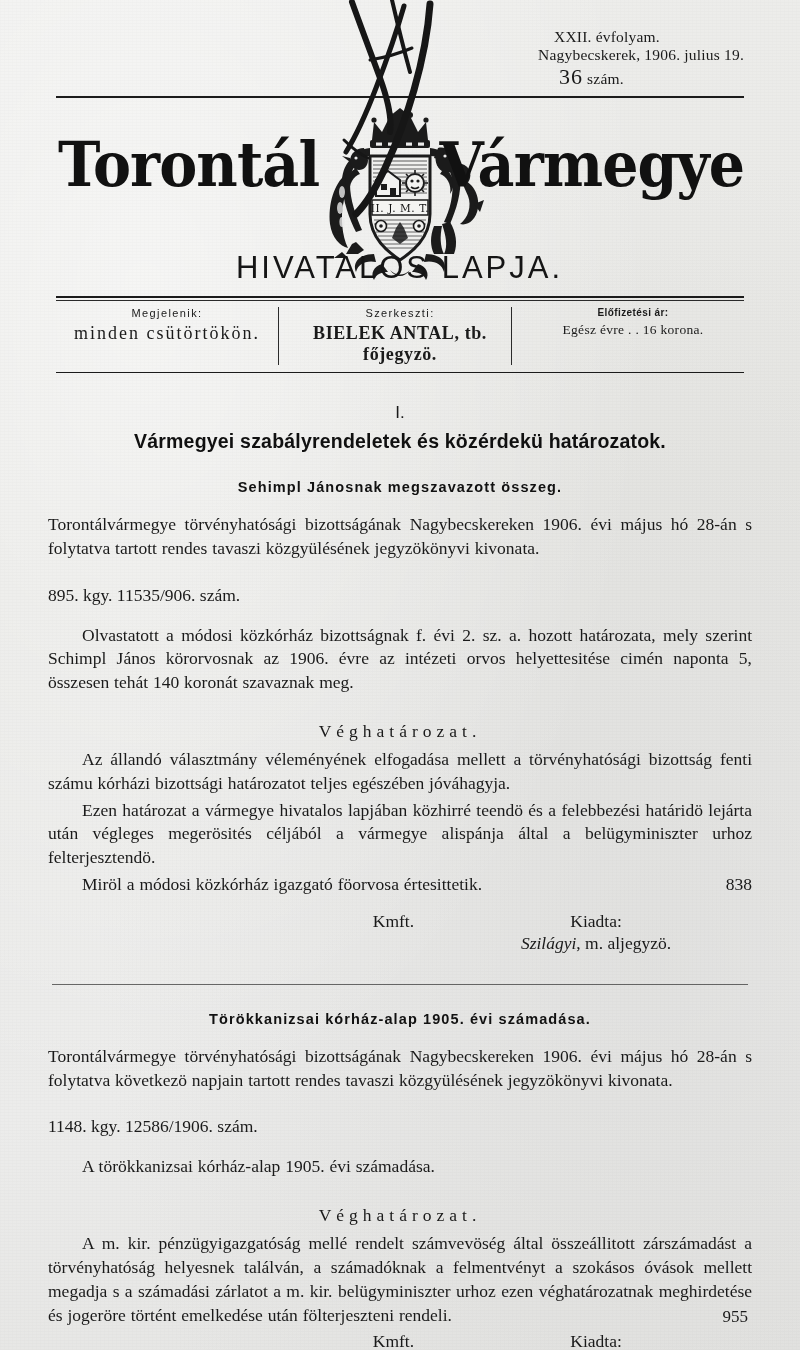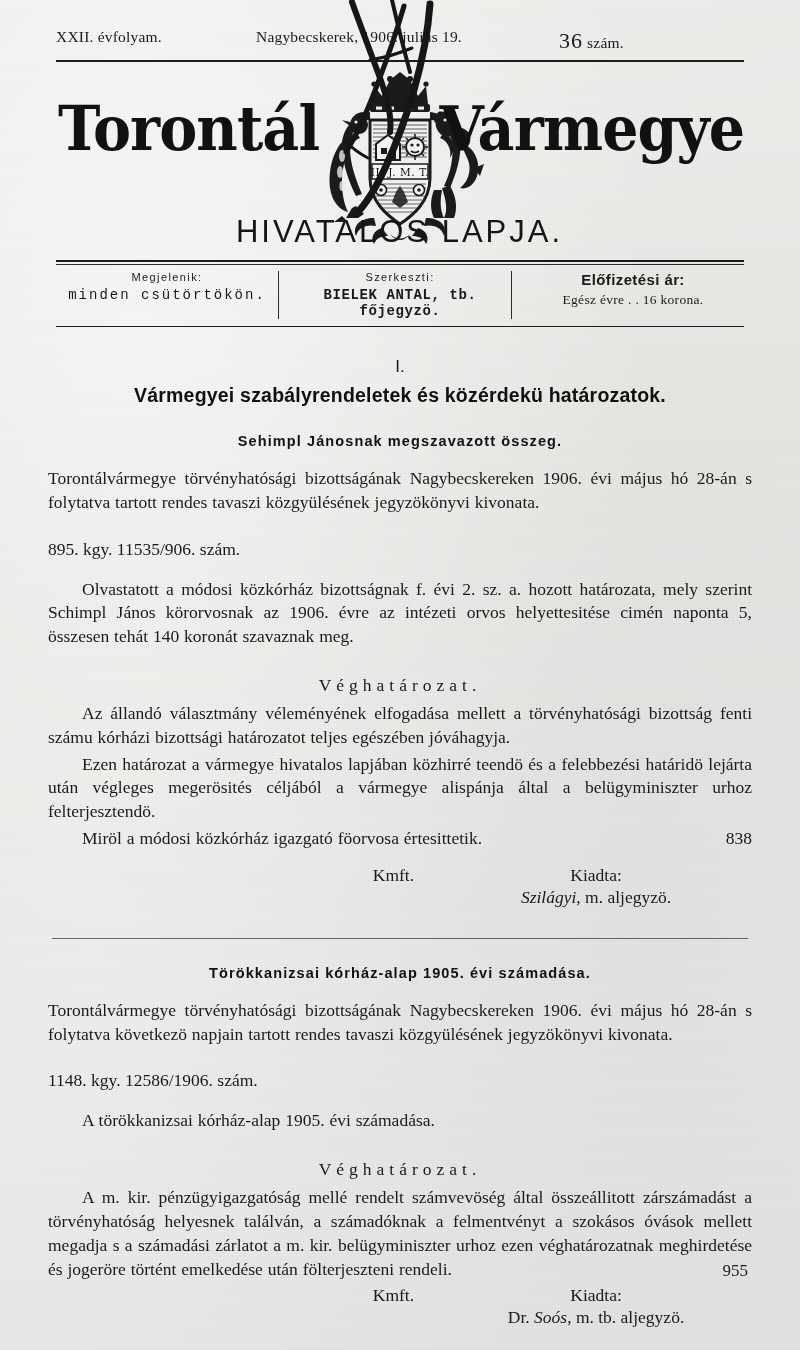--- a/index.html
+++ b/index.html
@@ -33,24 +33,25 @@
   }
   .inner {
     position: relative;
     padding: 0 48px;
   }
 
   
   .issueline {
     position: relative;
     display: flex;
-    align-items: flex-start;
+    align-items: flex-end;
     padding: 28px 8px 4px 8px;
     font-size: 15.5px;
     letter-spacing: .2px;
+    flex-direction: column;
   }
   .issue-vol { width: 190px; }
   .issue-place { flex: 1; text-align: left; padding-left: 10px; }
   .issue-num { width: 185px; text-align: left; }
   .issue-num .big { font-size: 22px; letter-spacing: 1px; }
   .rule-heavy {
     height: 0;
     border-top: 2.5px solid #1c1c1c;
     margin: 2px 8px 0 8px;
   }
@@ -109,27 +110,27 @@
     padding: 0 6px;
   }
   .infocell + .infocell { border-left: 1.4px solid #2b2b2b; padding-left: 16px; }
   .infocell .t1 {
     font-family: "Liberation Sans", sans-serif;
     font-size: 11px;
     letter-spacing: 1.4px;
     margin-bottom: 4px;
   }
   .infocell .t2 {
-    font-family: Liberation Mono, monospace;
-    font-size: 14px;
+    font-family: Liberation Serif, serif;
+    font-size: 18px;
     letter-spacing: .3px;
   }
   .infocell.bold .t2 { font-weight: 700; letter-spacing: .6px; }
   .infocell.sp .t2 { letter-spacing: 2px; }
-  .infocell.price .t1 { font-weight: 700; font-size: 15px; letter-spacing: .4px; }
+  .infocell.price .t1 { font-weight: 700; font-size: 10px; letter-spacing: .4px; }
   .infocell.price .t2 { font-family: "Liberation Serif", serif; font-size: 13.5px; text-align: center; }
 
   
   .sec-roman {
     text-align: center;
     font-family: "Liberation Sans", sans-serif;
     font-size: 17px;
     margin-top: 30px;
     font-weight: 400;
   }

